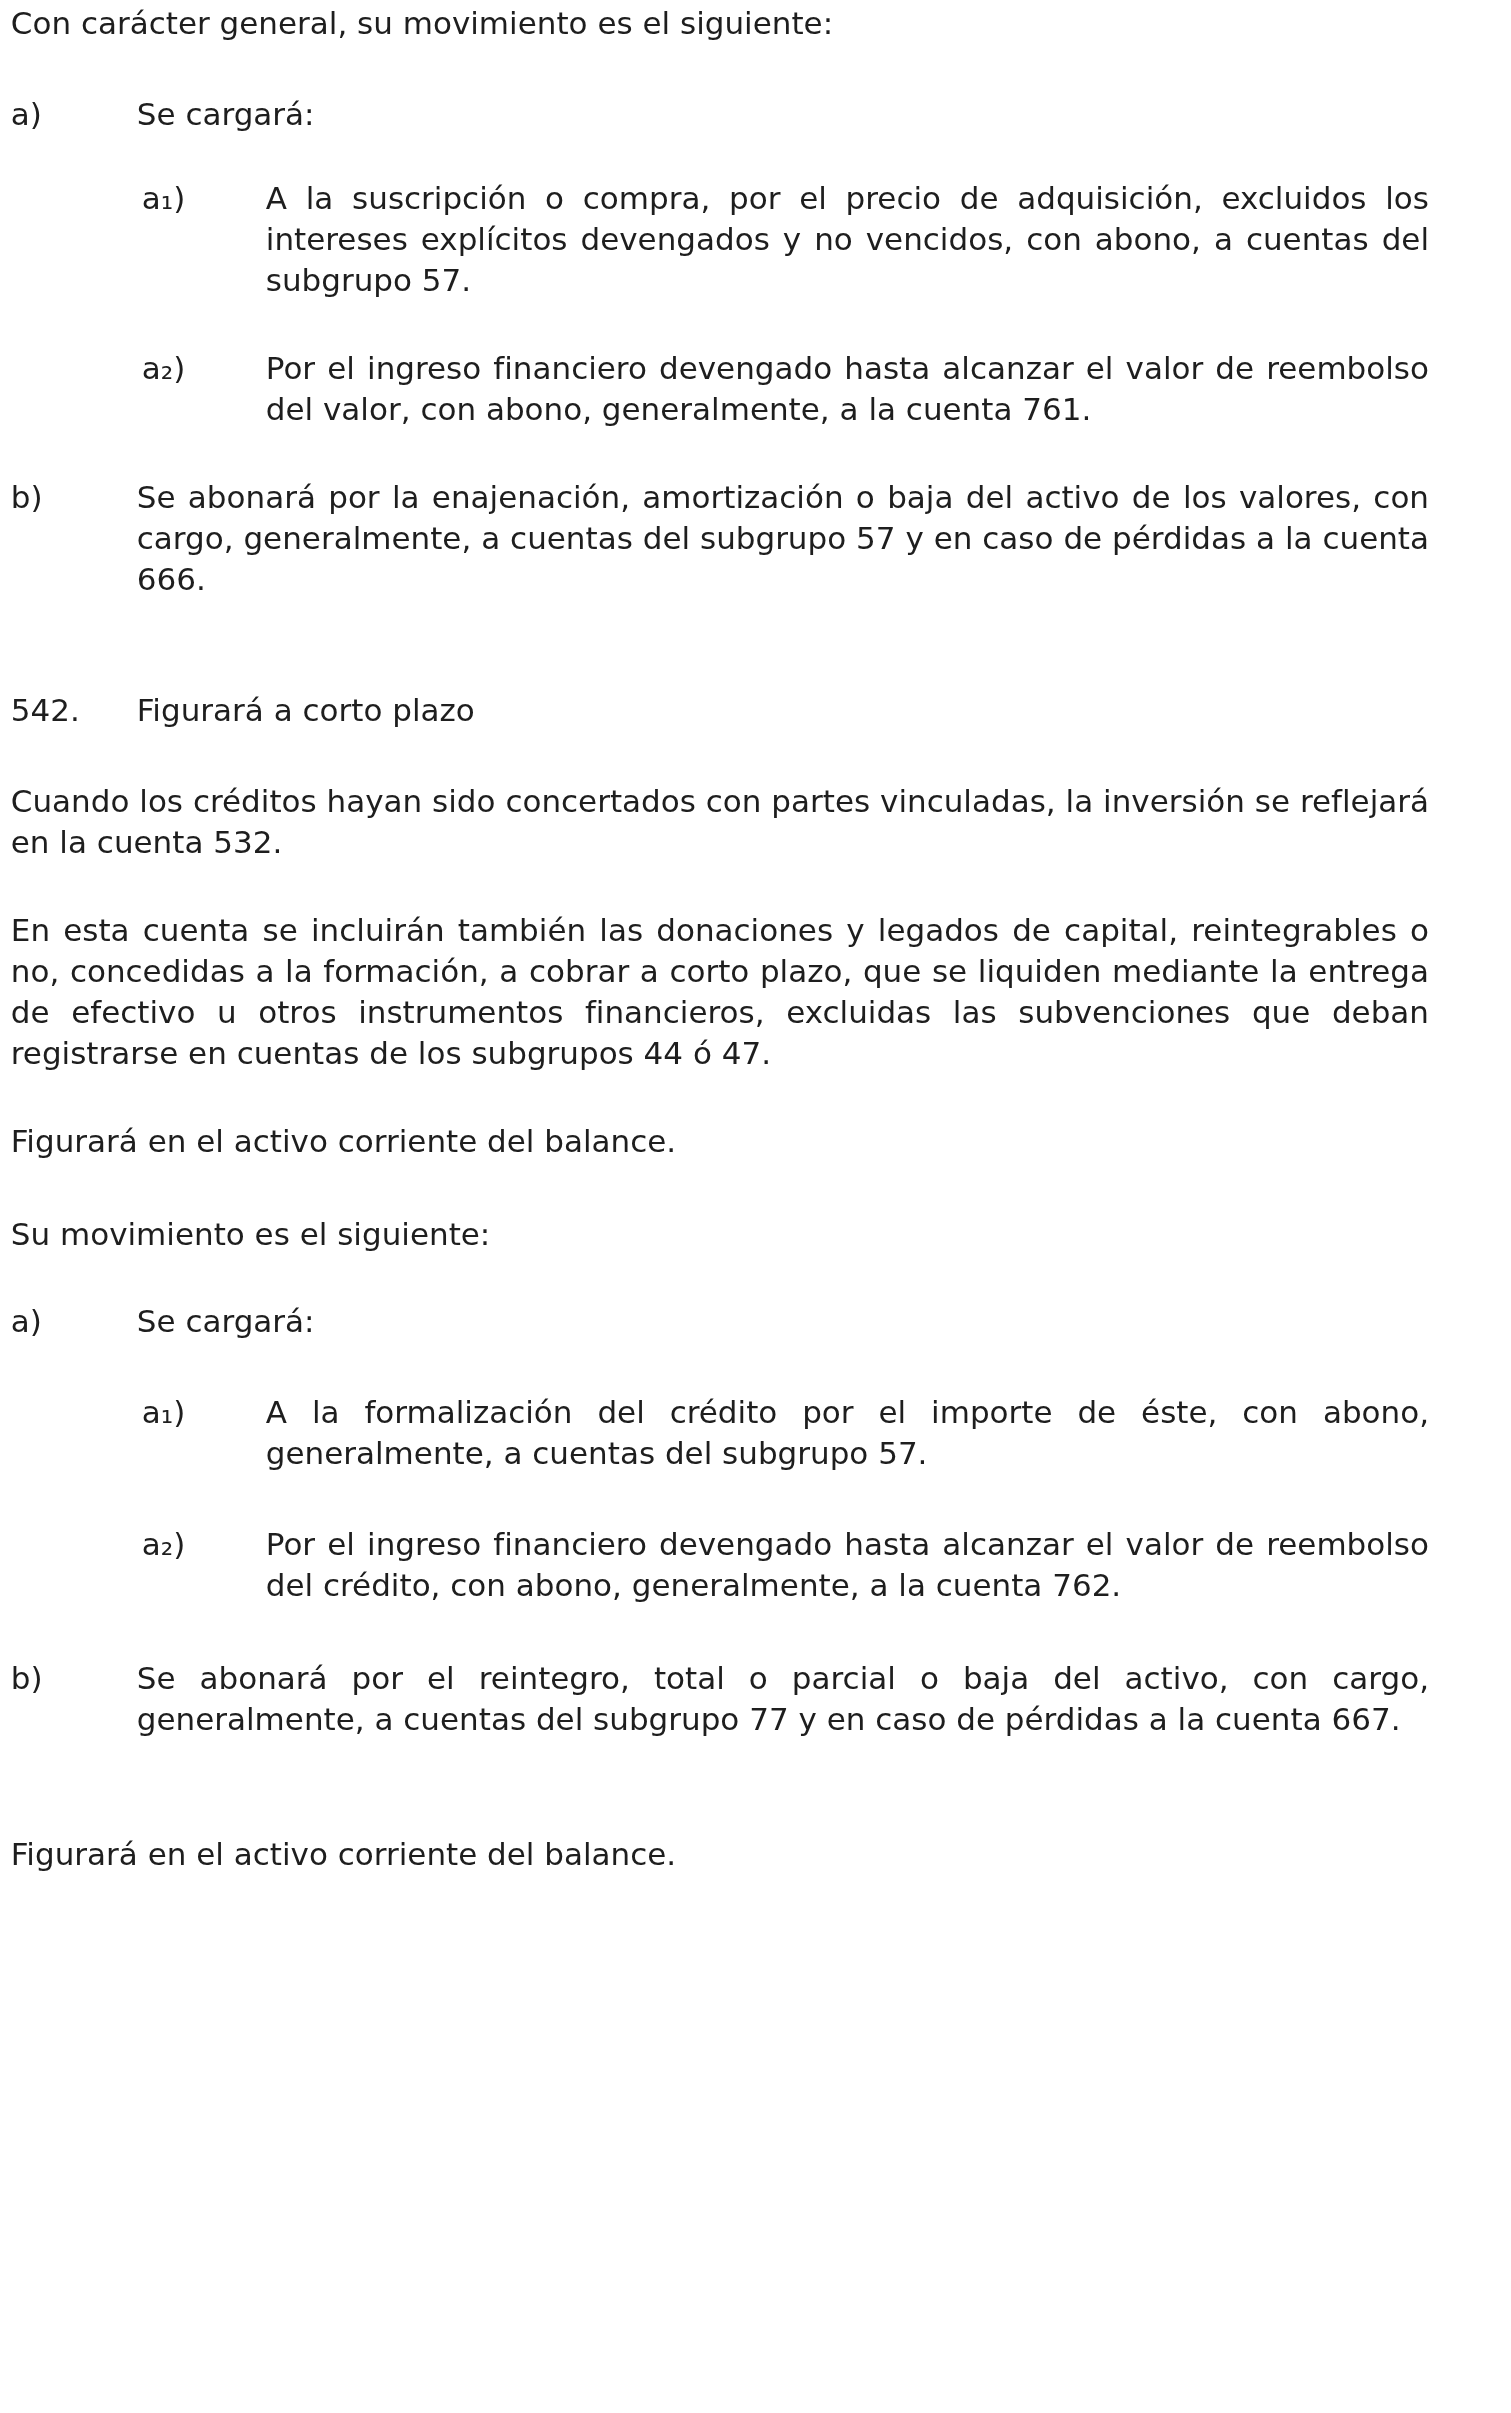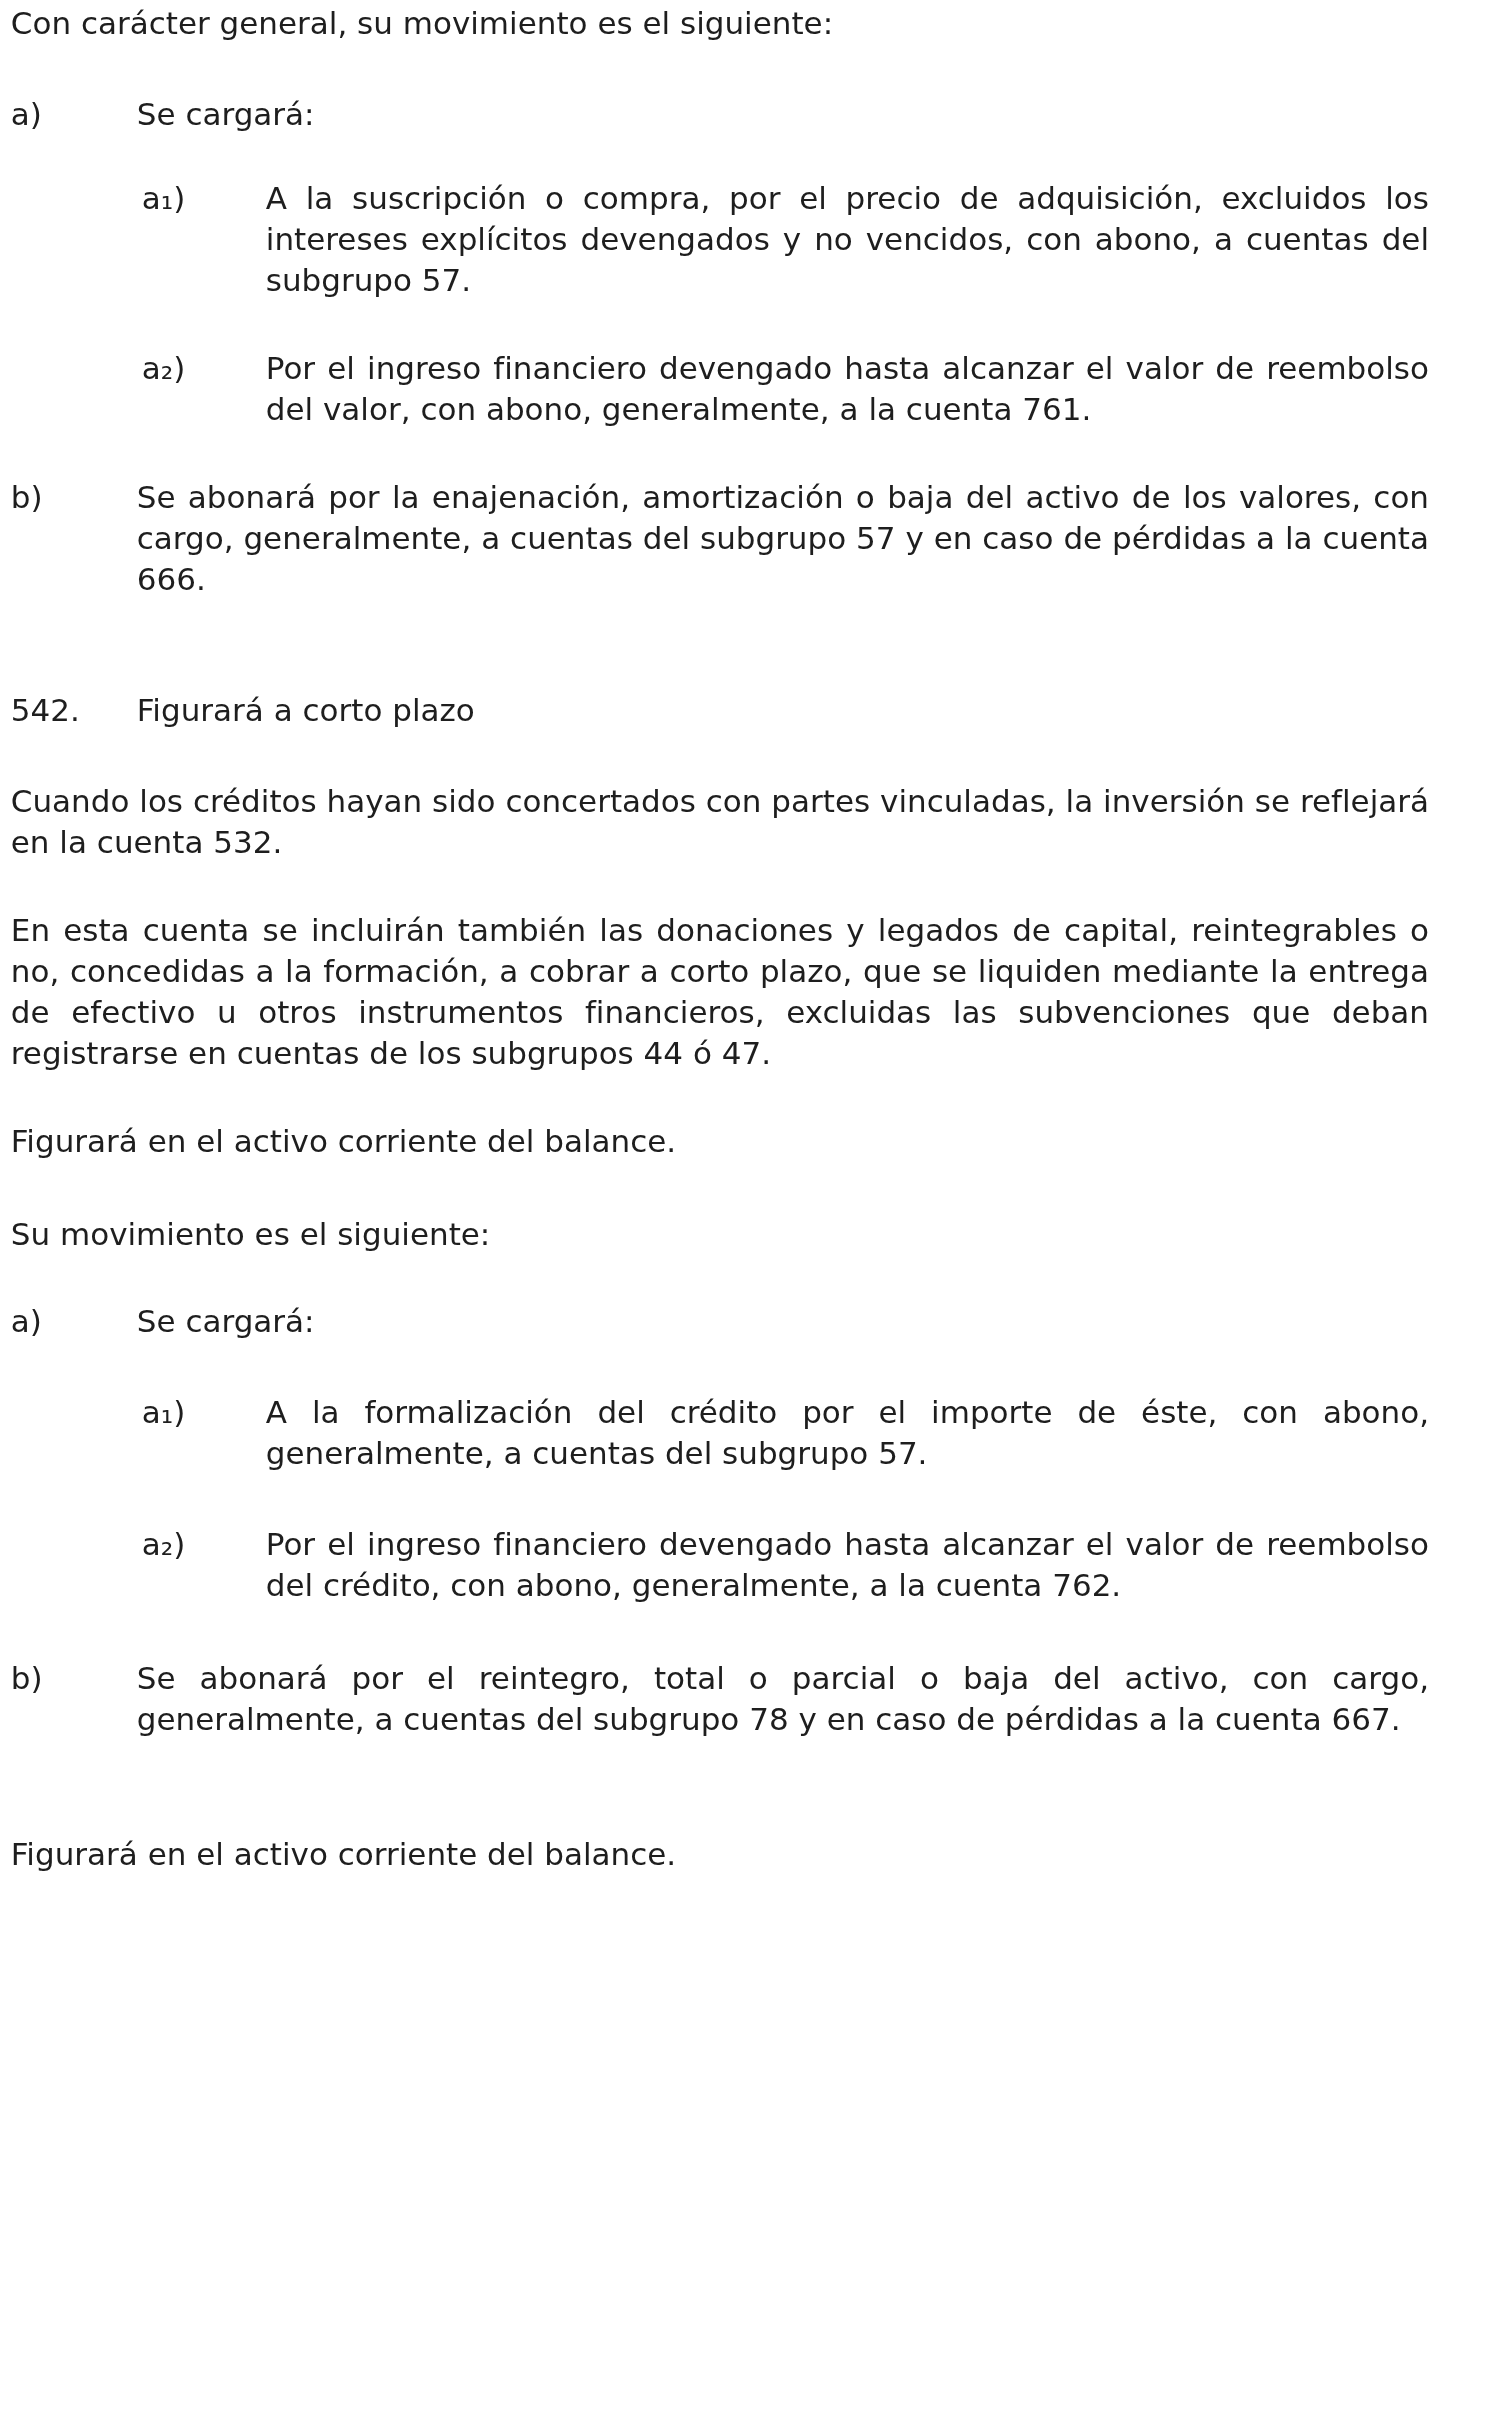--- a/index.html
+++ b/index.html
@@ -114,21 +114,21 @@
     <div class="body">A la formalización del crédito por el importe de éste, con abono, generalmente, a cuentas del subgrupo 57.</div>
   </div>
 
   <div class="row lvl2 mb58">
     <span class="lbl">a₂)</span>
     <div class="body">Por el ingreso financiero devengado hasta alcanzar el valor de reembolso del crédito, con abono, generalmente, a la cuenta 762.</div>
   </div>
 
   <div class="row mb104">
     <span class="lbl">b)</span>
-    <div class="body">Se abonará por el reintegro, total o parcial o baja del activo, con cargo, generalmente, a cuentas del subgrupo 78 y en caso de pérdidas a la cuenta 667.</div>
+    <div class="body">Se abonará por el reintegro, total o parcial o baja del activo, con cargo, generalmente, a cuentas del subgrupo 77 y en caso de pérdidas a la cuenta 667.</div>
   </div>
 
 
 
 
   <p class="para mb0">Figurará en el activo corriente del balance.</p>
 
 </div>
 
 

